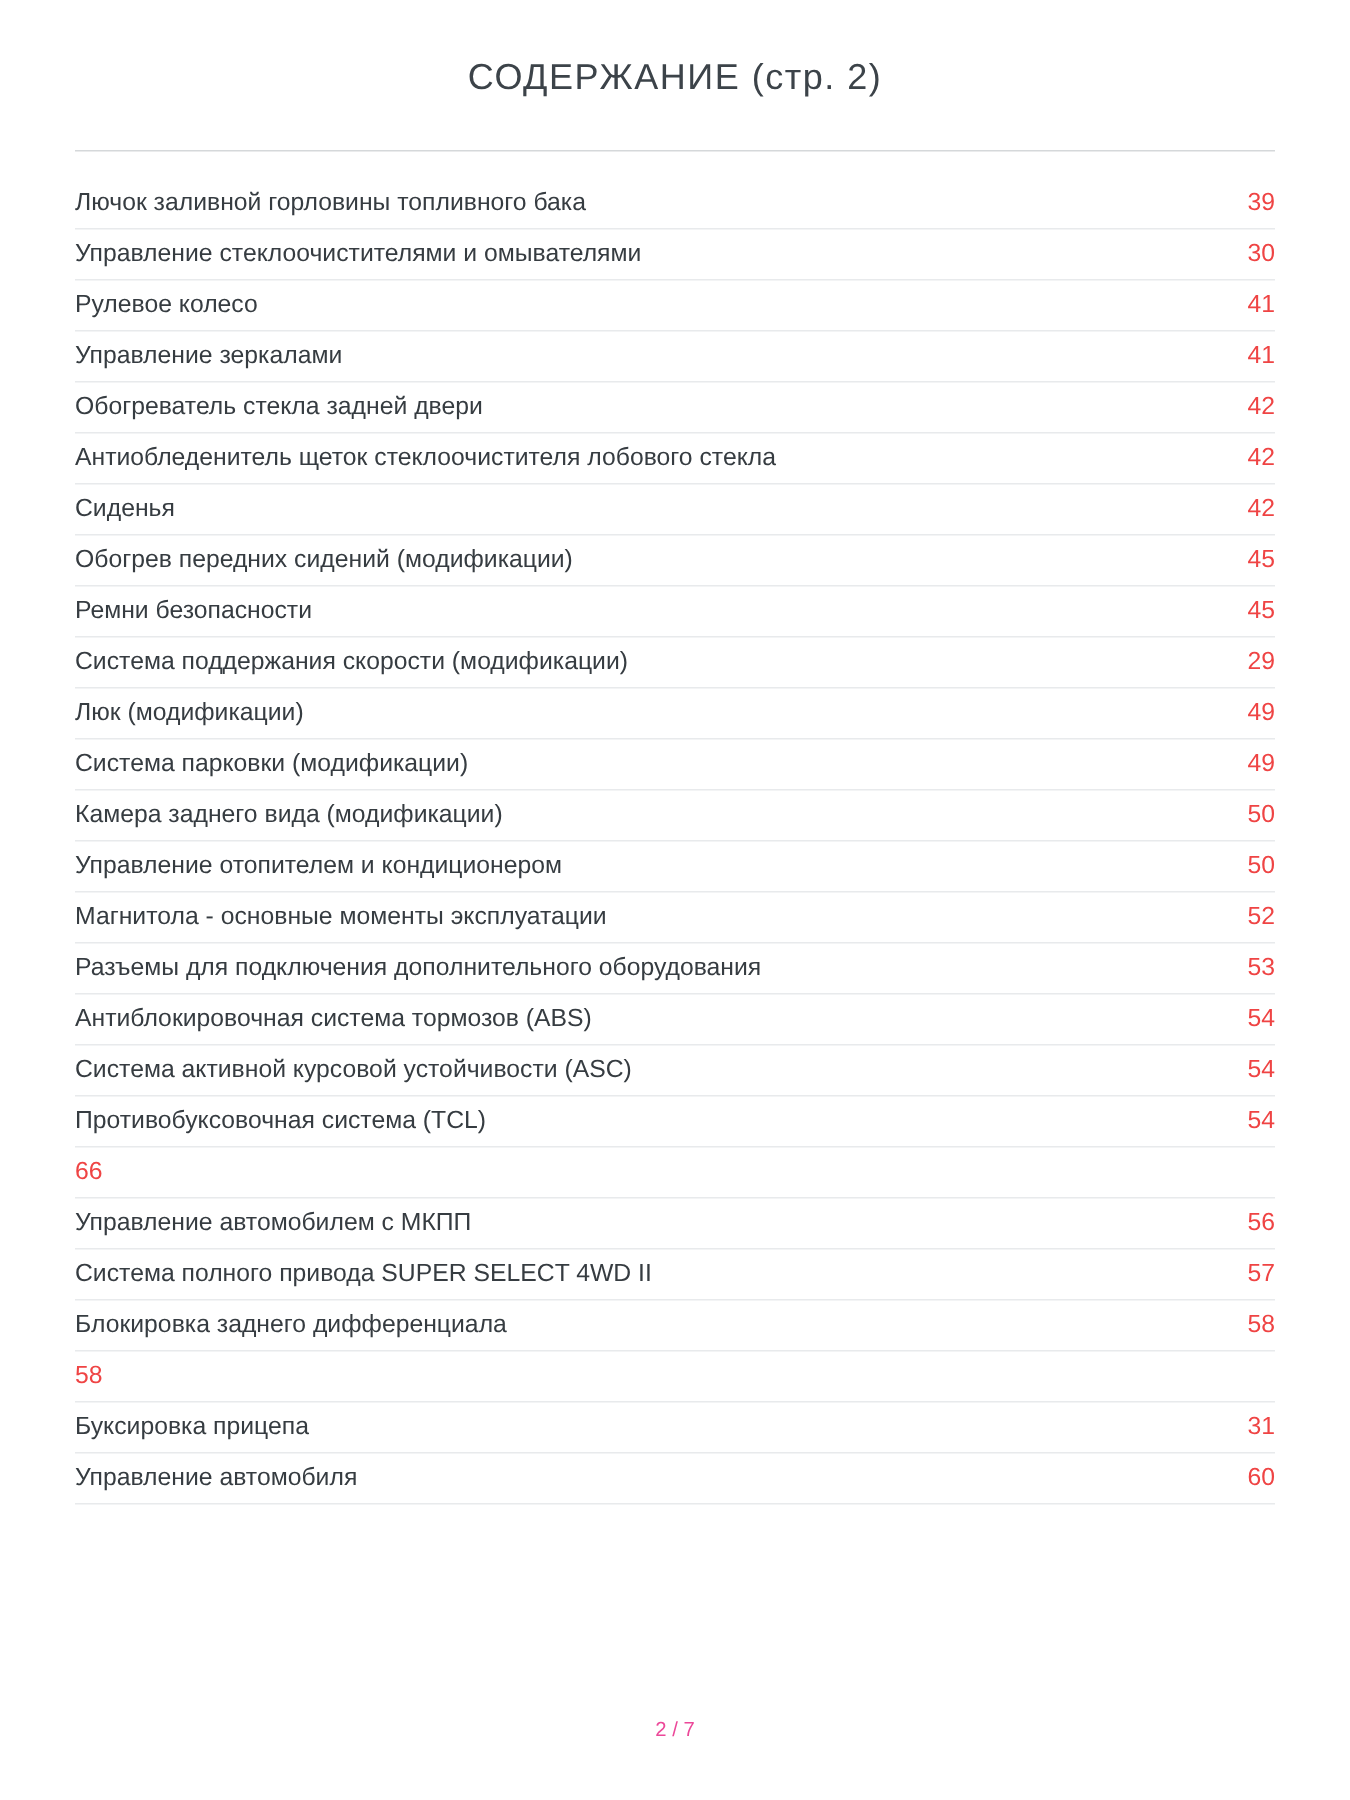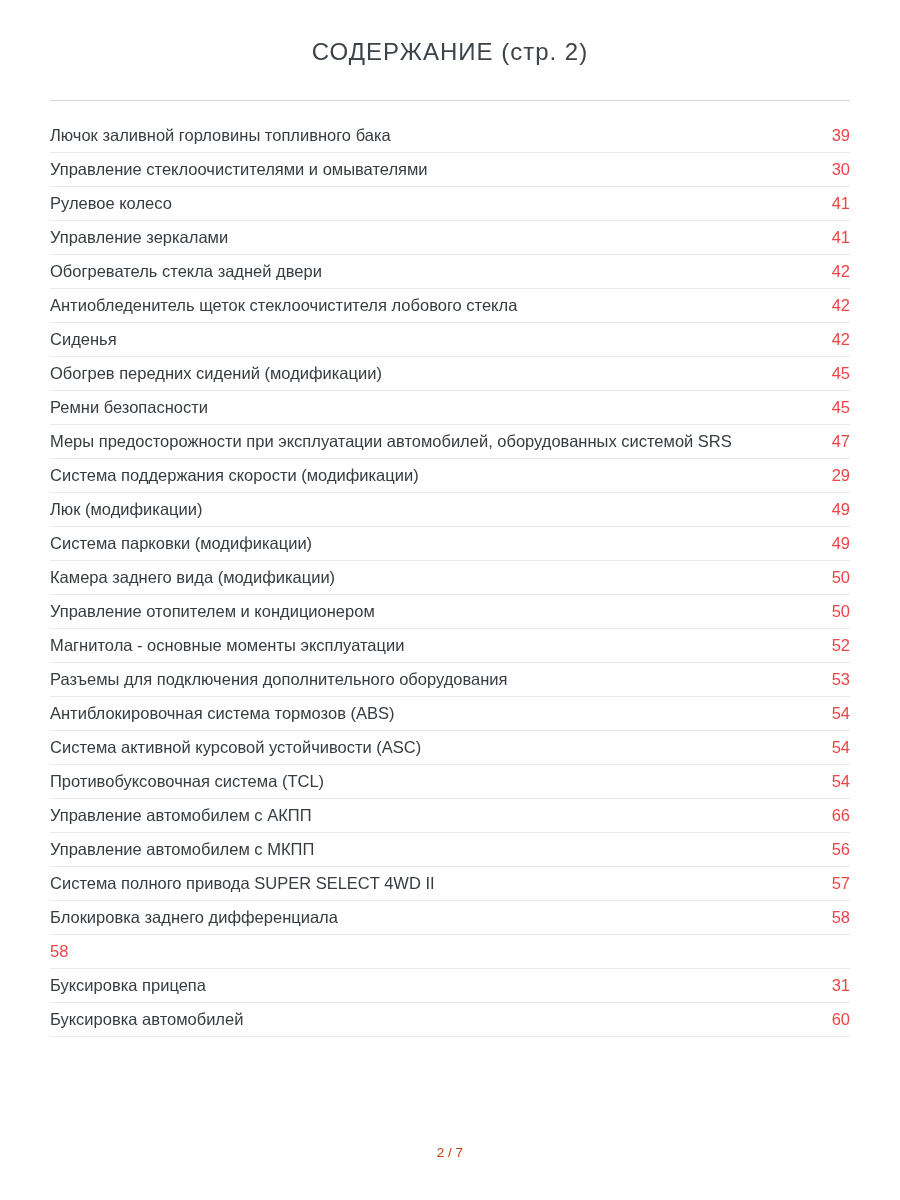--- a/index.html
+++ b/index.html
@@ -54,21 +54,21 @@
     color: #ef4444;
     flex-shrink: 0;
   }
   .page-footer {
     position: absolute;
     left: 0;
     bottom: 40px;
     width: 100%;
     text-align: center;
     font-size: 13.5px;
-    color: #c2410c;
+    color: #ec4899;
   }
 </style>
 </head>
 <body>
 
 <div class="page">
   <h1 class="doc-title">СОДЕРЖАНИЕ (стр. 2)</h1>
   <hr class="top-rule">
   <div class="toc-list">
   <div class="toc-row">
@@ -109,24 +109,20 @@
   <div class="toc-row">
     <span class="toc-entry-title">Обогрев передних сидений (модификации)</span>
     <span class="toc-entry-page">45</span>
   </div>
 
   <div class="toc-row">
     <span class="toc-entry-title">Ремни безопасности</span>
     <span class="toc-entry-page">45</span>
   </div>
 
-  <div class="toc-row">
-    <span class="toc-entry-title">Меры предосторожности при эксплуатации автомобилей, оборудованных системой SRS</span>
-    <span class="toc-entry-page">47</span>
-  </div>
 
   <div class="toc-row">
     <span class="toc-entry-title">Система поддержания скорости (модификации)</span>
     <span class="toc-entry-page">29</span>
   </div>
 
   <div class="toc-row">
     <span class="toc-entry-title">Люк (модификации)</span>
     <span class="toc-entry-page">49</span>
   </div>
@@ -165,21 +161,20 @@
     <span class="toc-entry-title">Система активной курсовой устойчивости (ASC)</span>
     <span class="toc-entry-page">54</span>
   </div>
 
   <div class="toc-row">
     <span class="toc-entry-title">Противобуксовочная система (TCL)</span>
     <span class="toc-entry-page">54</span>
   </div>
 
   <div class="toc-row">
-    <span class="toc-entry-title">Управление автомобилем с АКПП</span>
     <span class="toc-entry-page">66</span>
   </div>
 
   <div class="toc-row">
     <span class="toc-entry-title">Управление автомобилем с МКПП</span>
     <span class="toc-entry-page">56</span>
   </div>
 
   <div class="toc-row">
     <span class="toc-entry-title">Система полного привода SUPER SELECT 4WD II</span>
@@ -194,20 +189,20 @@
   <div class="toc-row">
     <span class="toc-entry-page">58</span>
   </div>
 
   <div class="toc-row">
     <span class="toc-entry-title">Буксировка прицепа</span>
     <span class="toc-entry-page">31</span>
   </div>
 
   <div class="toc-row">
-    <span class="toc-entry-title">Буксировка автомобилей</span>
+    <span class="toc-entry-title">Управление автомобиля</span>
     <span class="toc-entry-page">60</span>
   </div>
 
 </div>
 </div>
 
 <div class="page-footer">2 / 7</div>
 
 </body></html>

